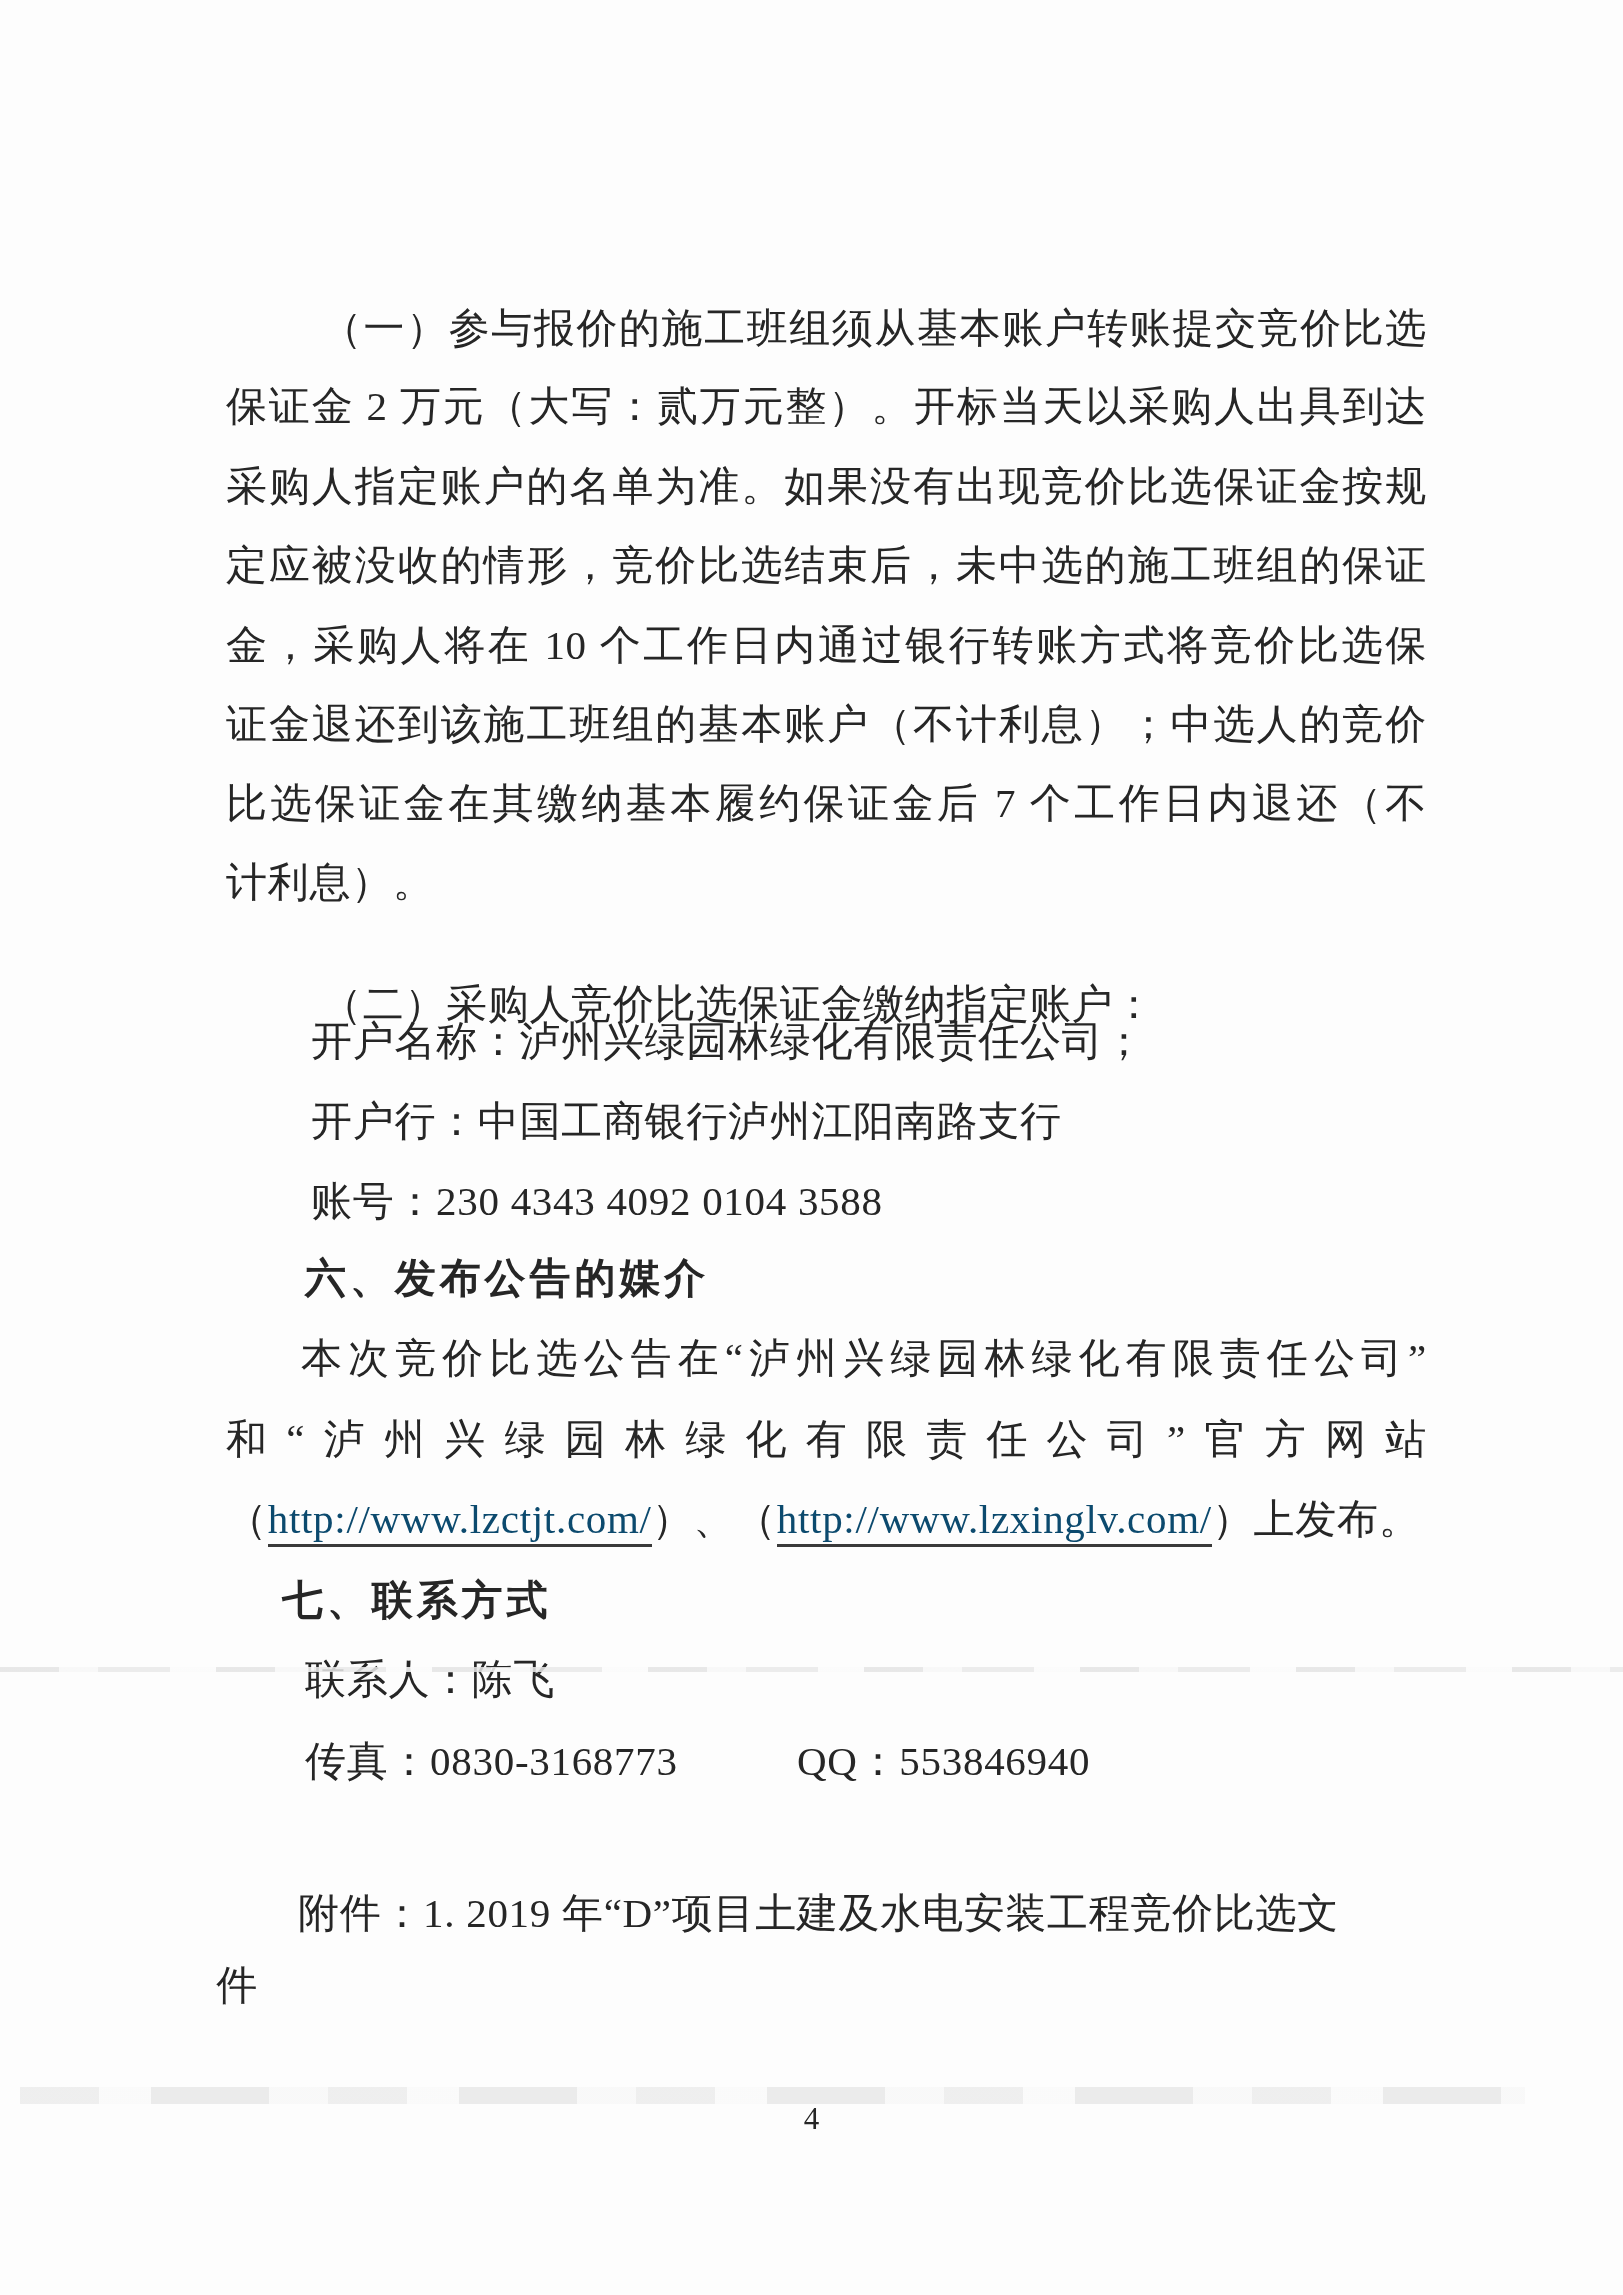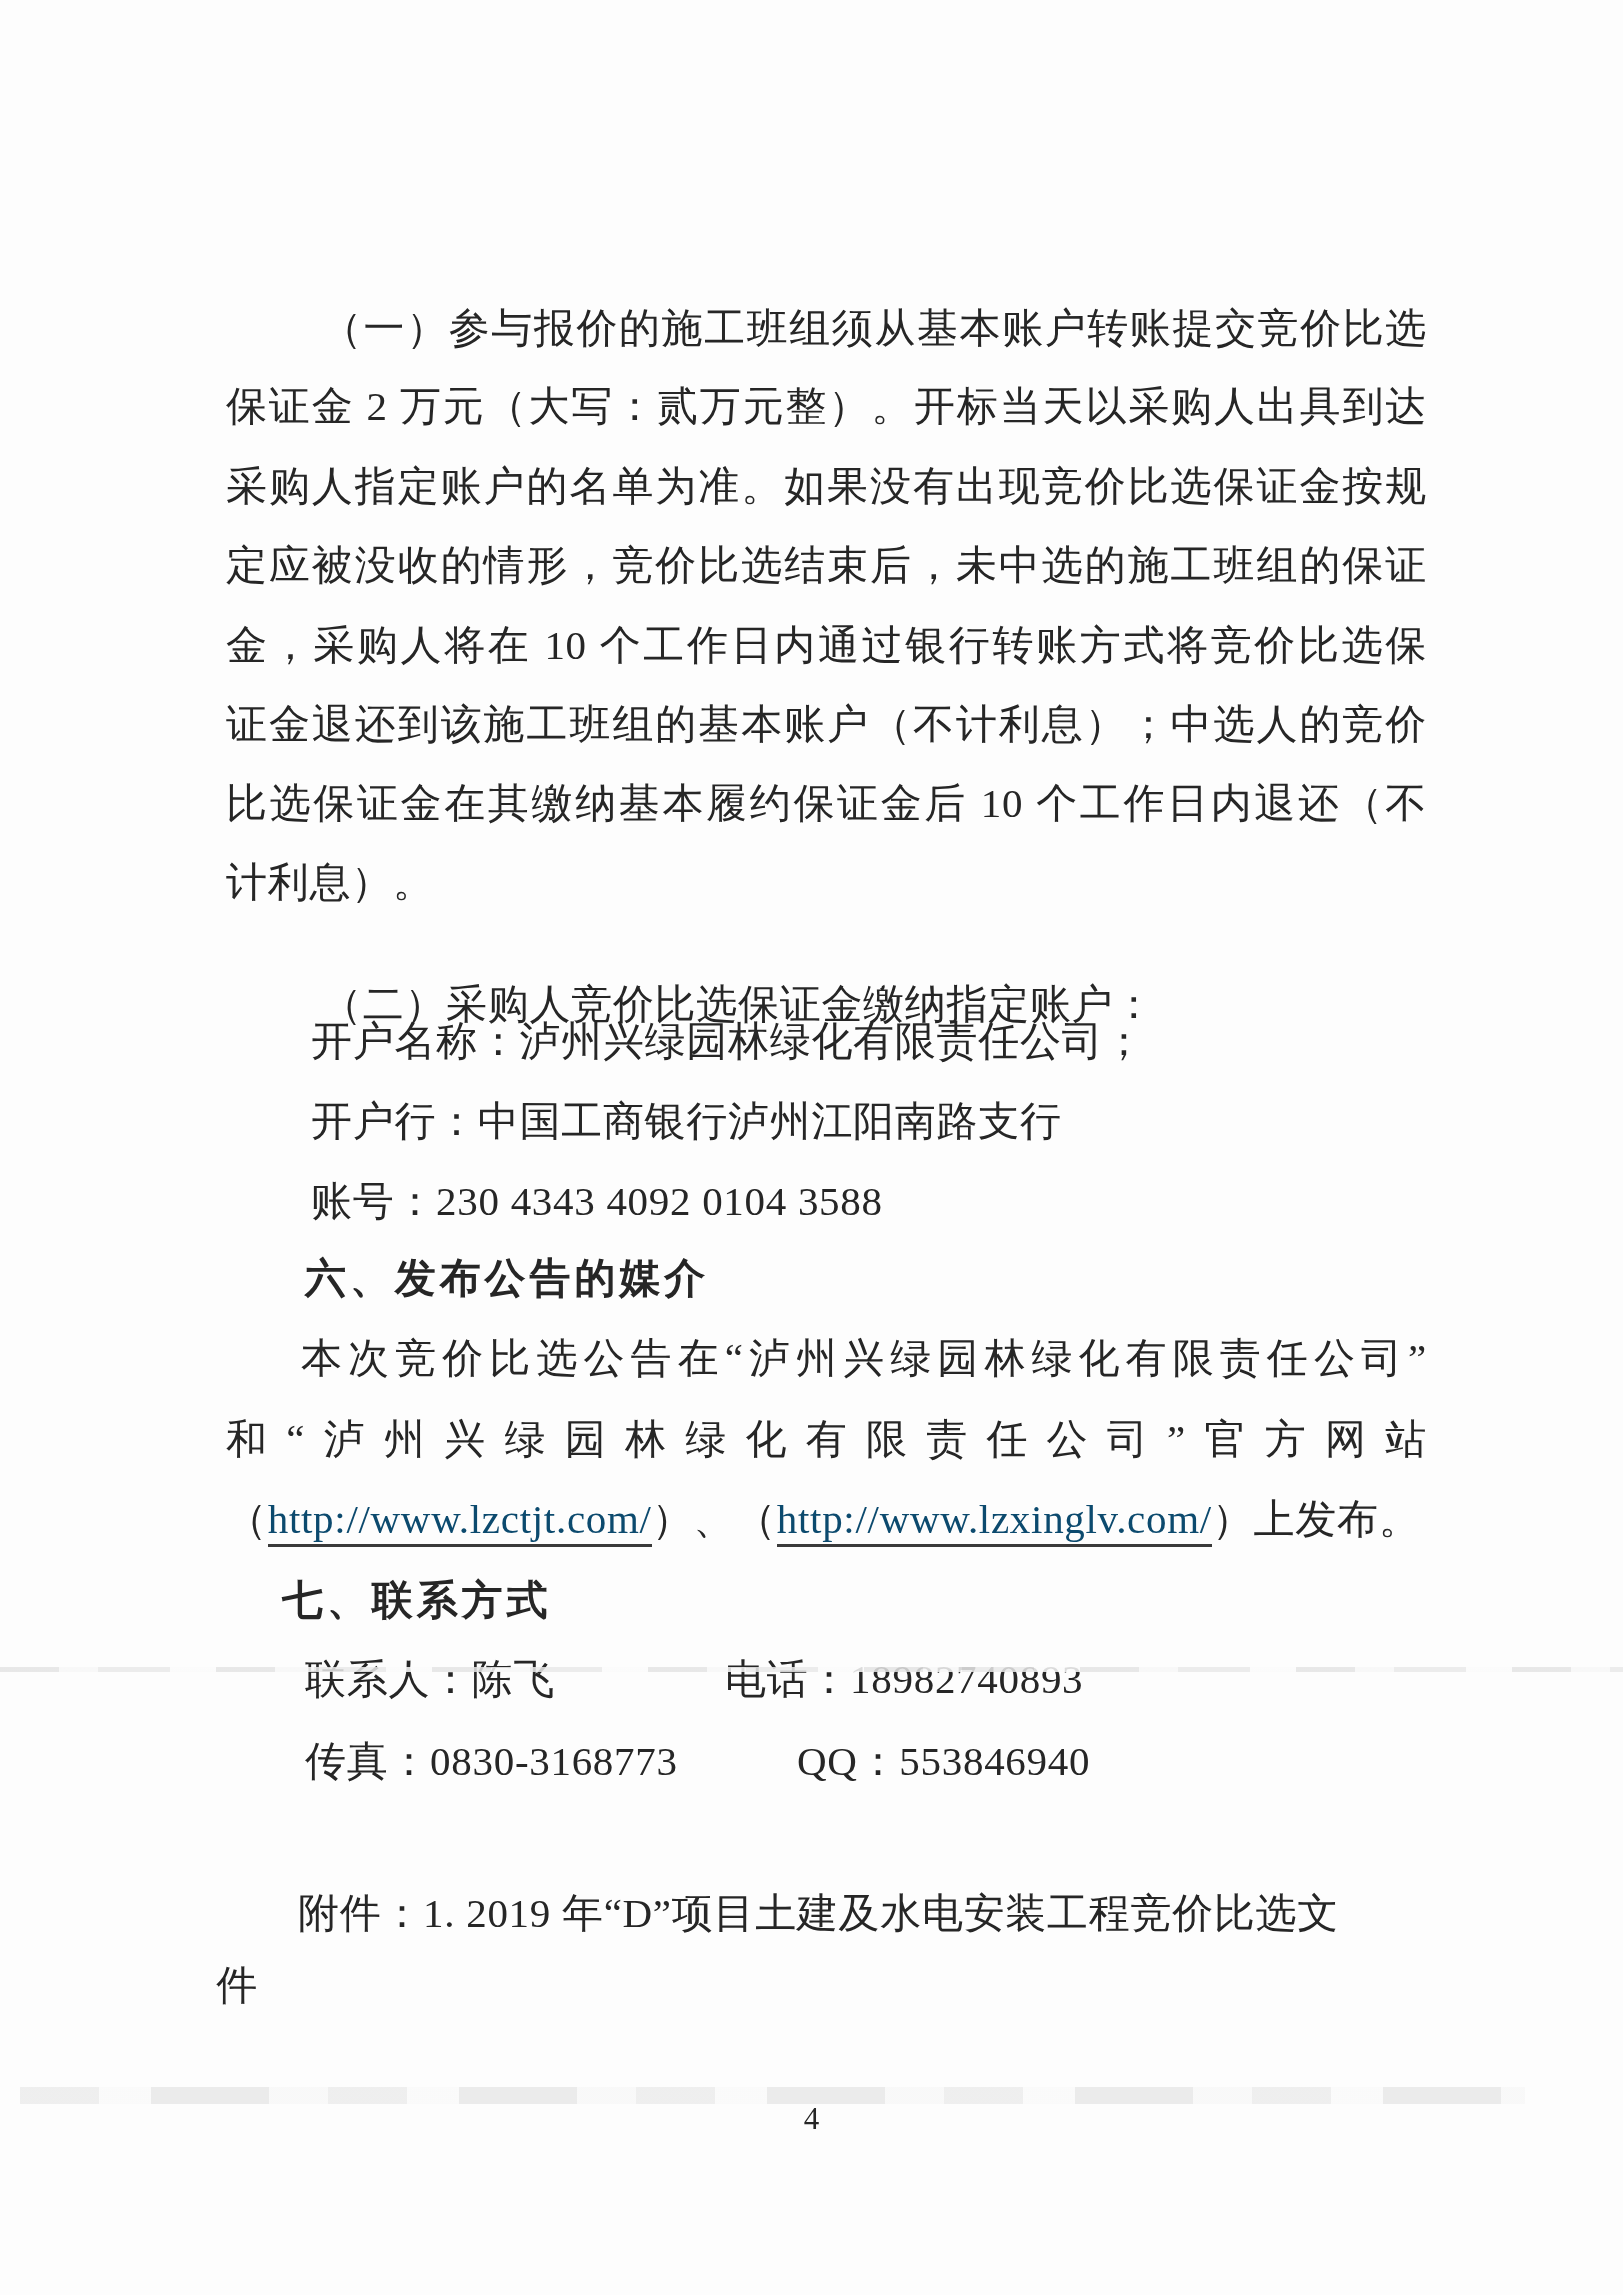--- a/index.html
+++ b/index.html
@@ -94,40 +94,39 @@
 <body>
 
 <div class="page">
 
   <div class="line justify indent-145" style="top:288px">（一）参与报价的施工班组须从基本账户转账提交竞价比选</div>
   <div class="line justify" style="top:366px">保证金 2 万元（大写：贰万元整）。开标当天以采购人出具到达</div>
   <div class="line justify" style="top:446px">采购人指定账户的名单为准。如果没有出现竞价比选保证金按规</div>
   <div class="line justify" style="top:525px">定应被没收的情形，竞价比选结束后，未中选的施工班组的保证</div>
   <div class="line justify" style="top:605px">金，采购人将在 10 个工作日内通过银行转账方式将竞价比选保</div>
   <div class="line justify" style="top:684px">证金退还到该施工班组的基本账户（不计利息）；中选人的竞价</div>
-  <div class="line justify" style="top:763px">比选保证金在其缴纳基本履约保证金后 10 个工作日内退还（不</div>
+  <div class="line justify" style="top:763px">比选保证金在其缴纳基本履约保证金后 7 个工作日内退还（不</div>
   <div class="line" style="top:842px">计利息）。</div>
 
   <div class="line indent-145" style="top:964px">（二）采购人竞价比选保证金缴纳指定账户：</div>
   <div class="line indent-130" style="top:1001px">开户名称：泸州兴绿园林绿化有限责任公司；</div>
   <div class="line indent-130" style="top:1081px">开户行：中国工商银行泸州江阳南路支行</div>
   <div class="line indent-130" style="top:1161px">账号：230 4343 4092 0104 3588</div>
 
   <div class="line heading indent-120" style="top:1238px">六、发布公告的媒介</div>
   <div class="line justify indent-115" style="top:1318px">本次竞价比选公告在“泸州兴绿园林绿化有限责任公司”</div>
   <div class="line justify" style="top:1399px">和“泸州兴绿园林绿化有限责任公司”官方网站</div>
   <div class="line" style="top:1479px">
     <span>（</span><span class="url">http://www.lzctjt.com/</span><span>）、（</span><span class="url">http://www.lzxinglv.com/</span><span>）上发布。</span>
   </div>
 
   <div class="line heading indent-85" style="top:1560px">七、联系方式</div>
 
   <div class="line indent-120" style="top:1639px">
     <span>联系人：</span><span>陈飞</span>
-    <span class="col2 col-phone"><span>电话：</span><span>18982740893</span></span>
   </div>
 
   <div class="line indent-120" style="top:1721px">
     <span>传真：</span><span>0830-3168773</span>
     <span class="col2 col-qq"><span>QQ：</span><span>553846940</span></span>
   </div>
 
   <div class="line indent-110" style="top:1873px">附件：1. 2019 年“D”项目土建及水电安装工程竞价比选文</div>
   <div class="line hang-left" style="top:1945px">件</div>
 

